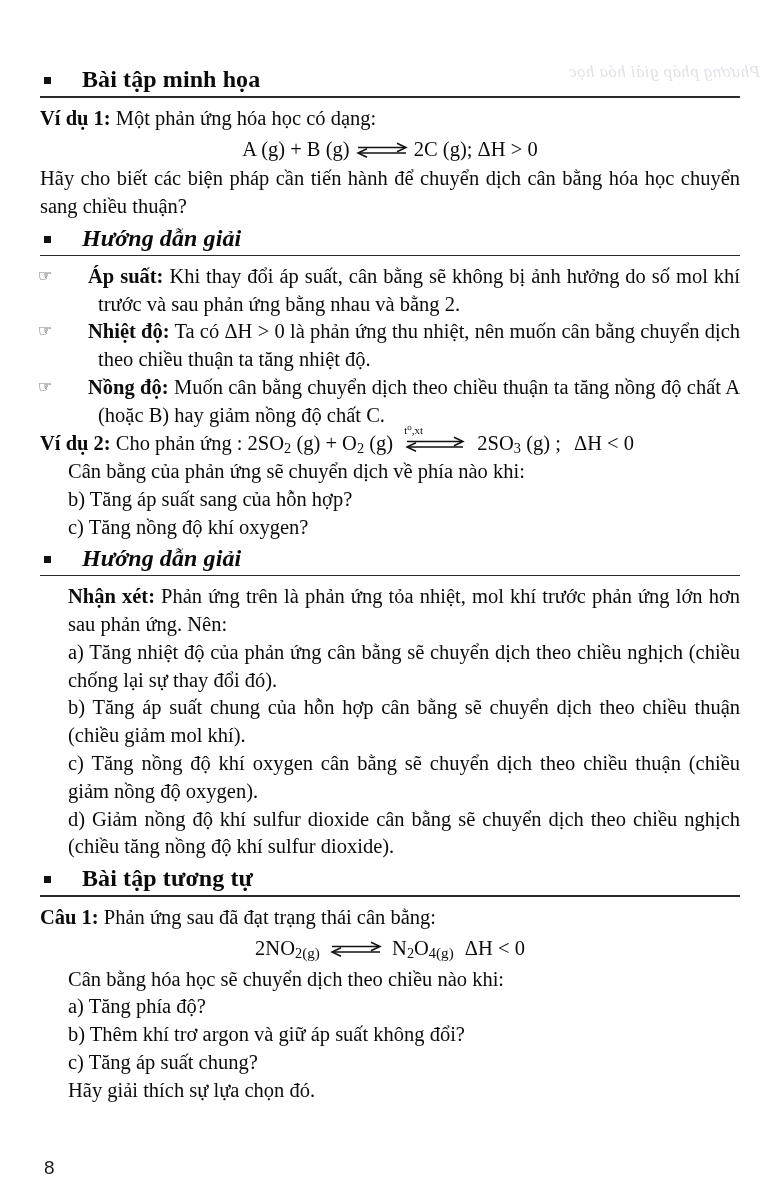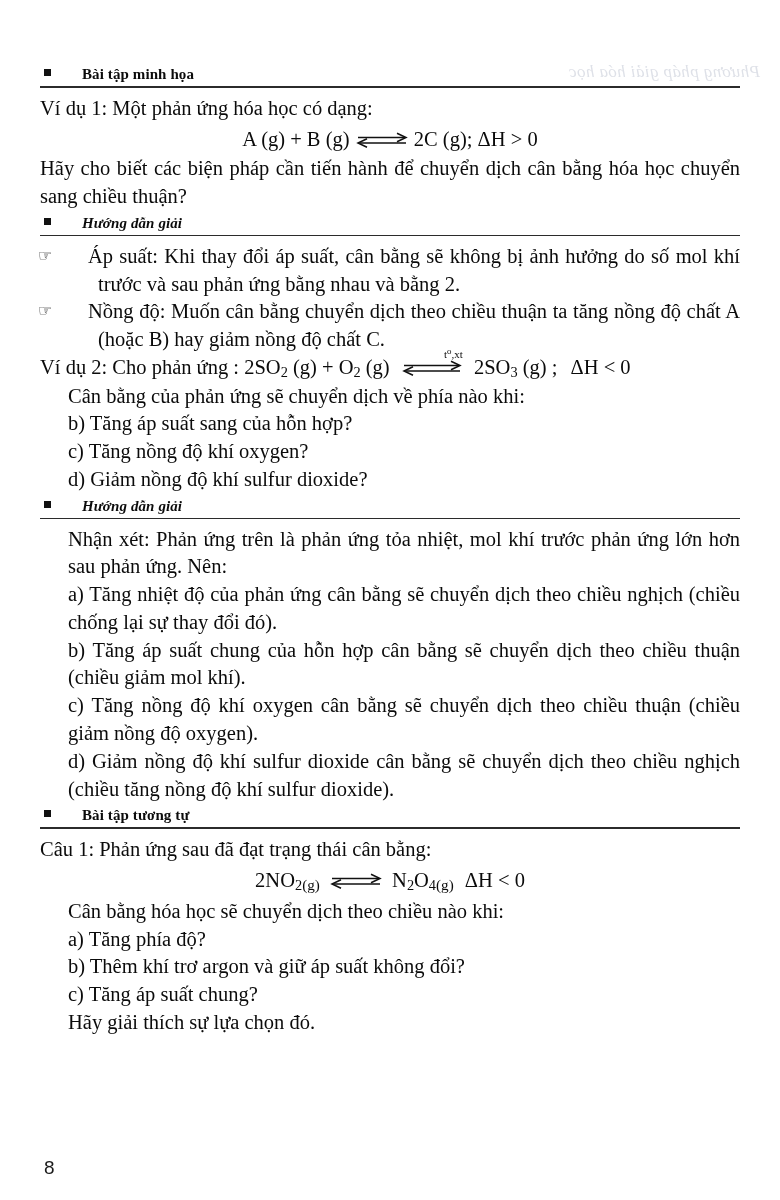--- a/index.html
+++ b/index.html
@@ -63,21 +63,21 @@
     height: 7px;
     background: #111;
     margin-right: 31px;
     margin-left: 4px;
     position: relative;
     top: -3px;
     flex: 0 0 auto;
   }
   .sec-head .title {
     font-weight: bold;
-    font-size: 15px;
+    font-size: 24px;
     letter-spacing: .1px;
   }
   .sec-head .title.ital {
     font-style: italic;
     text-align: right;
   }
   .rule {
     border: 0;
     border-top: 2.2px solid #2b2b2b;
     margin: 0 0 7px 0;
@@ -87,21 +87,21 @@
 
   
   p {
     margin: 0;
     font-size: 20.5px;
     line-height: 1.355;
     text-align: justify;
     text-justify: inter-word;
   }
   p.noj { text-align: left; }
-  .lead { font-weight: normal; }
+  .lead { font-weight: bold; }
   .hang {
     padding-left: 28px;
   }
 
   
   .eq {
     text-align: center;
     font-size: 20.5px;
     line-height: 1.3;
     margin: 3px 0 3px 0;
@@ -116,21 +116,21 @@
     display: inline-block;
     vertical-align: -2px;
     position: relative;
   }
   .arrow svg { display: block; }
   .arrow .cond {
     position: absolute;
     left: 0;
     right: 0;
     top: -13px;
-    text-align: right;
+    text-align: left;
     font-size: 11px;
     white-space: nowrap;
   }
 
   
   .hand {
     display: inline-block;
     width: 20px;
     font-size: 16px;
     position: relative;
@@ -194,20 +194,23 @@
     <div class="sec-head">
       <span class="sq"></span>
       <span class="title ital">Hướng dẫn giải</span>
     </div>
     <hr class="rule thin">
 
     <p class="sub-item">
       <span class="hand">☞</span><span class="lead">Áp suất:</span><span> Khi thay đổi áp suất, cân bằng sẽ không bị ảnh hưởng do số mol khí trước và sau phản ứng bằng nhau và bằng 2.</span>
     </p>
 
+    <p class="sub-item">
+      <span class="hand">☞</span><span class="lead">Nhiệt độ:</span><span> Ta có </span><span>ΔH &gt; 0</span><span> là phản ứng thu nhiệt, nên muốn cân bằng chuyển dịch theo chiều thuận ta tăng nhiệt độ.</span>
+    </p>
 
     <p class="sub-item">
       <span class="hand">☞</span><span class="lead">Nồng độ:</span><span> Muốn cân bằng chuyển dịch theo chiều thuận ta tăng nồng độ chất A (hoặc B) hay giảm nồng độ chất C.</span>
     </p>
 
     <p class="noj eq-left" style="white-space:nowrap;">
       <span class="lead">Ví dụ 2:</span>
       <span>Cho phản ứng :</span>
       <span>
         <span>2SO</span><sub>2</sub><span> (g)</span>
@@ -223,21 +226,20 @@
           </svg>
         </span>
         <span>2SO</span><sub>3</sub><span> (g) ;</span>
         <span style="margin-left:8px;">ΔH &lt; 0</span>
       </span>
     </p>
 
     <p class="hang">Cân bằng của phản ứng sẽ chuyển dịch về phía nào khi:</p>
     <p class="hang noj">b) Tăng áp suất sang của hỗn hợp?</p>
     <p class="hang noj">c) Tăng nồng độ khí oxygen?</p>
-    <p class="hang noj">d) Giảm nồng độ khí sulfur dioxide?</p>
 
     <div class="gap-sm"></div>
 
     <div class="sec-head">
       <span class="sq"></span>
       <span class="title ital">Hướng dẫn giải</span>
     </div>
     <hr class="rule thin">
 
     <p class="hang">

